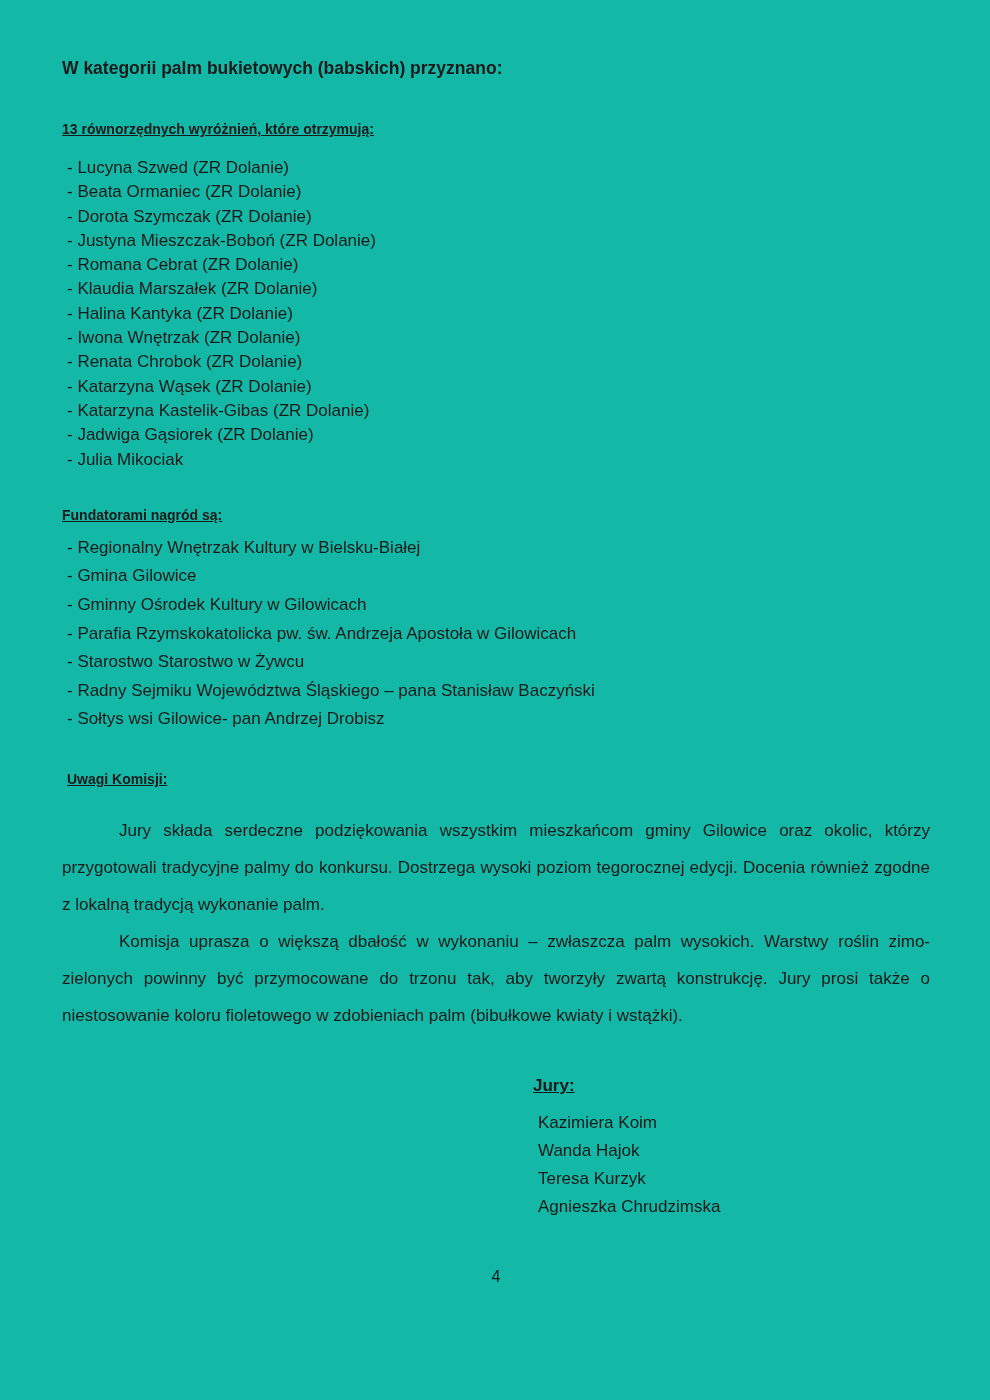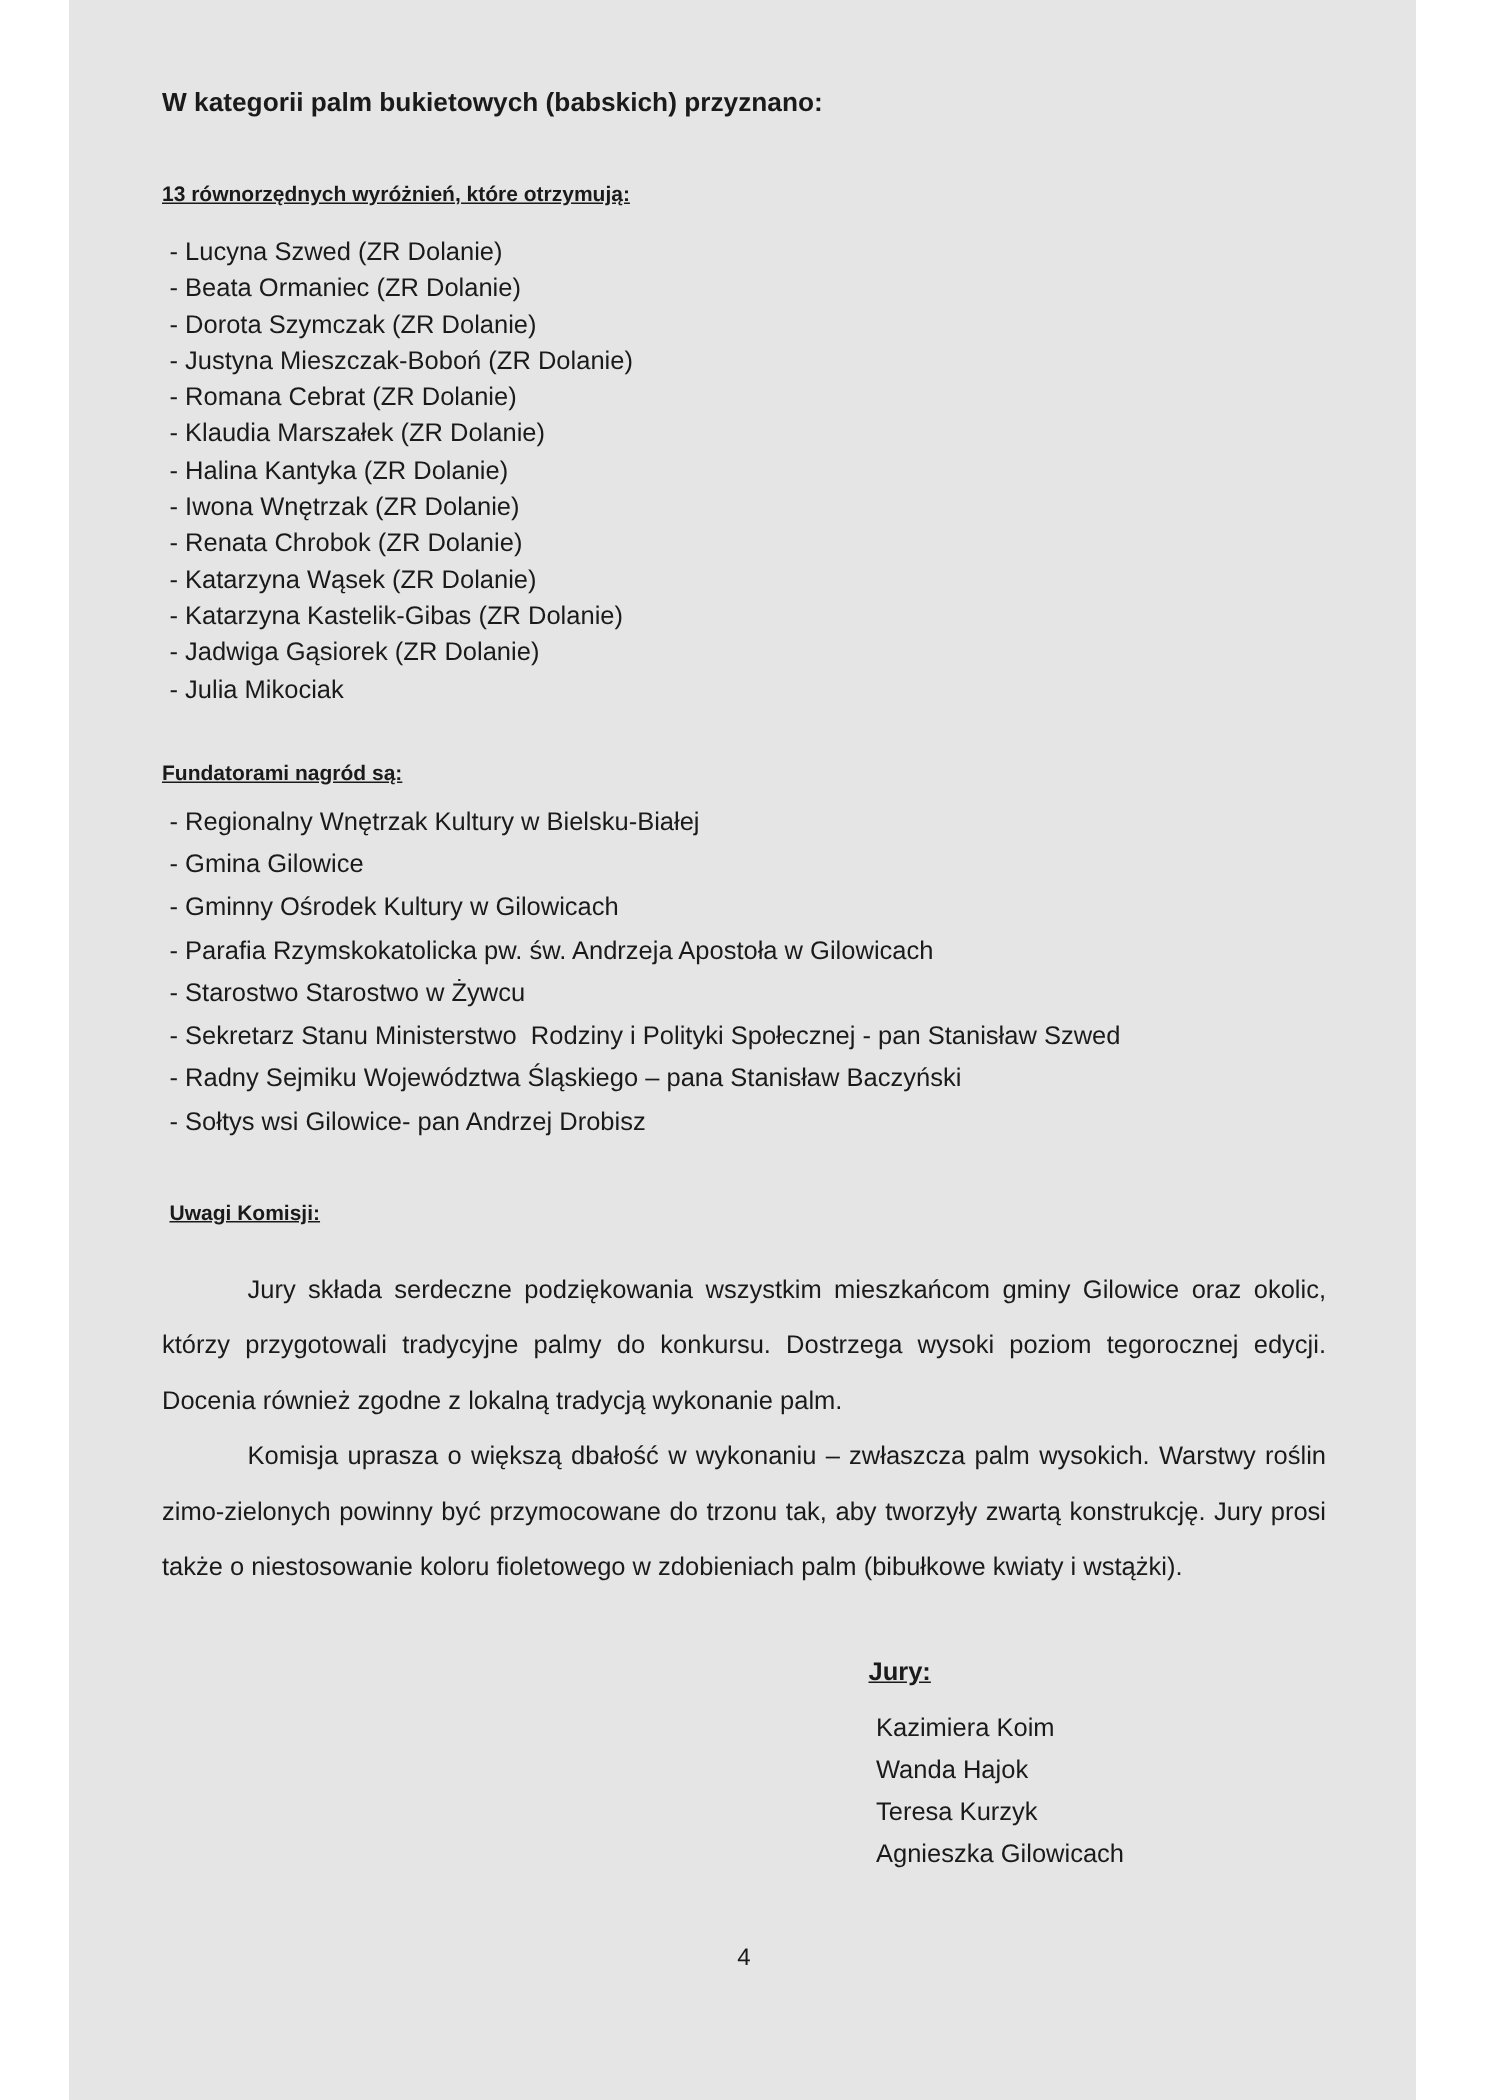--- a/index.html
+++ b/index.html
@@ -2,24 +2,24 @@
 <html lang="pl"><head>
 <meta charset="utf-8">
 <style>
   html, body {
     margin: 0;
     padding: 0;
     background: #ffffff;
   }
   .page {
     position: relative;
-    width: 898px;
+    width: 990px;
     height: 1400px;
     margin: 0 auto;
-    background: #e5e5e5;
+    background: #14b8a6;
     box-sizing: border-box;
     padding: 57px 60px 0 62px;
     font-family: "Liberation Sans", "DejaVu Sans", sans-serif;
     font-size: 17px;
     color: #1a1a1a;
     overflow: hidden;
   }
   .doc-heading {
     font-weight: bold;
     font-size: 17.5px;
@@ -97,35 +97,34 @@
   </div>
 
   <p class="section-title title-sponsors">Fundatorami nagród są:</p>
 
   <div class="list list-sponsors">
     <div class="list-item">- Regionalny Wnętrzak Kultury w Bielsku-Białej</div>
     <div class="list-item">- Gmina Gilowice</div>
     <div class="list-item">- Gminny Ośrodek Kultury w Gilowicach</div>
     <div class="list-item">- Parafia Rzymskokatolicka pw. św. Andrzeja Apostoła w Gilowicach</div>
     <div class="list-item">- Starostwo Starostwo w Żywcu</div>
-    <div class="list-item">- Sekretarz Stanu Ministerstwo  Rodziny i Polityki Społecznej - pan Stanisław Szwed</div>
     <div class="list-item">- Radny Sejmiku Województwa Śląskiego – pana Stanisław Baczyński</div>
     <div class="list-item">- Sołtys wsi Gilowice- pan Andrzej Drobisz</div>
   </div>
 
   <p class="section-title title-remarks">Uwagi Komisji:</p>
 
   <p class="paragraph paragraph-first">Jury składa serdeczne podziękowania wszystkim mieszkańcom gminy Gilowice oraz okolic, którzy przygotowali tradycyjne palmy do konkursu. Dostrzega wysoki poziom tegorocznej edycji. Docenia również zgodne z lokalną tradycją wykonanie palm.</p>
   <p class="paragraph">Komisja uprasza o większą dbałość w wykonaniu – zwłaszcza palm wysokich. Warstwy roślin zimo-zielonych powinny być przymocowane do trzonu tak, aby tworzyły zwartą konstrukcję. Jury prosi także o niestosowanie koloru fioletowego w zdobieniach palm (bibułkowe kwiaty i wstążki).</p>
 
   <div class="jury-block">
     <p class="jury-title">Jury:</p>
     <div class="list jury-list">
       <div class="list-item">Kazimiera Koim</div>
       <div class="list-item">Wanda Hajok</div>
       <div class="list-item">Teresa Kurzyk</div>
-      <div class="list-item">Agnieszka Gilowicach</div>
+      <div class="list-item">Agnieszka Chrudzimska</div>
     </div>
   </div>
 
   <div class="page-number">4</div>
 
 </div>
 
 </body></html>

